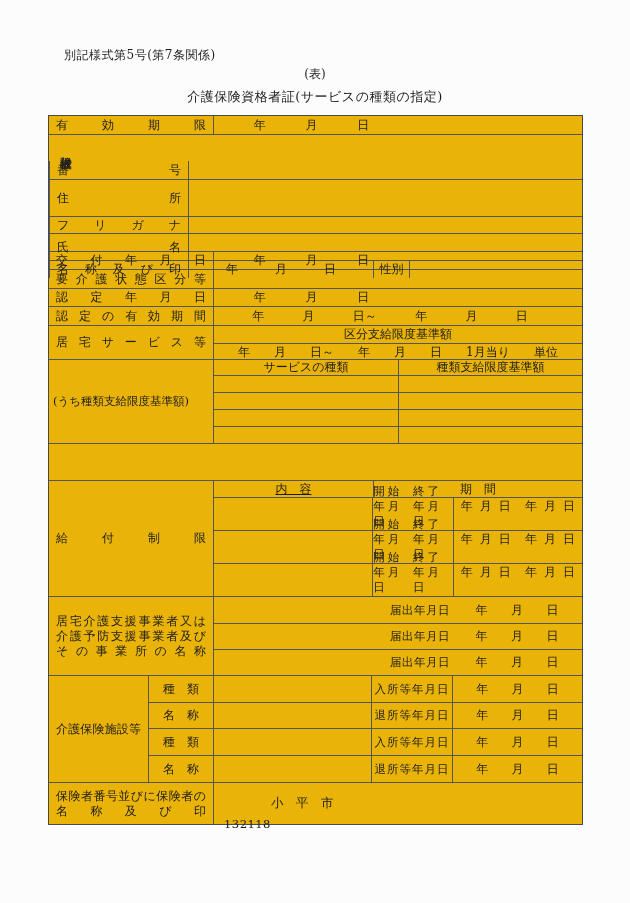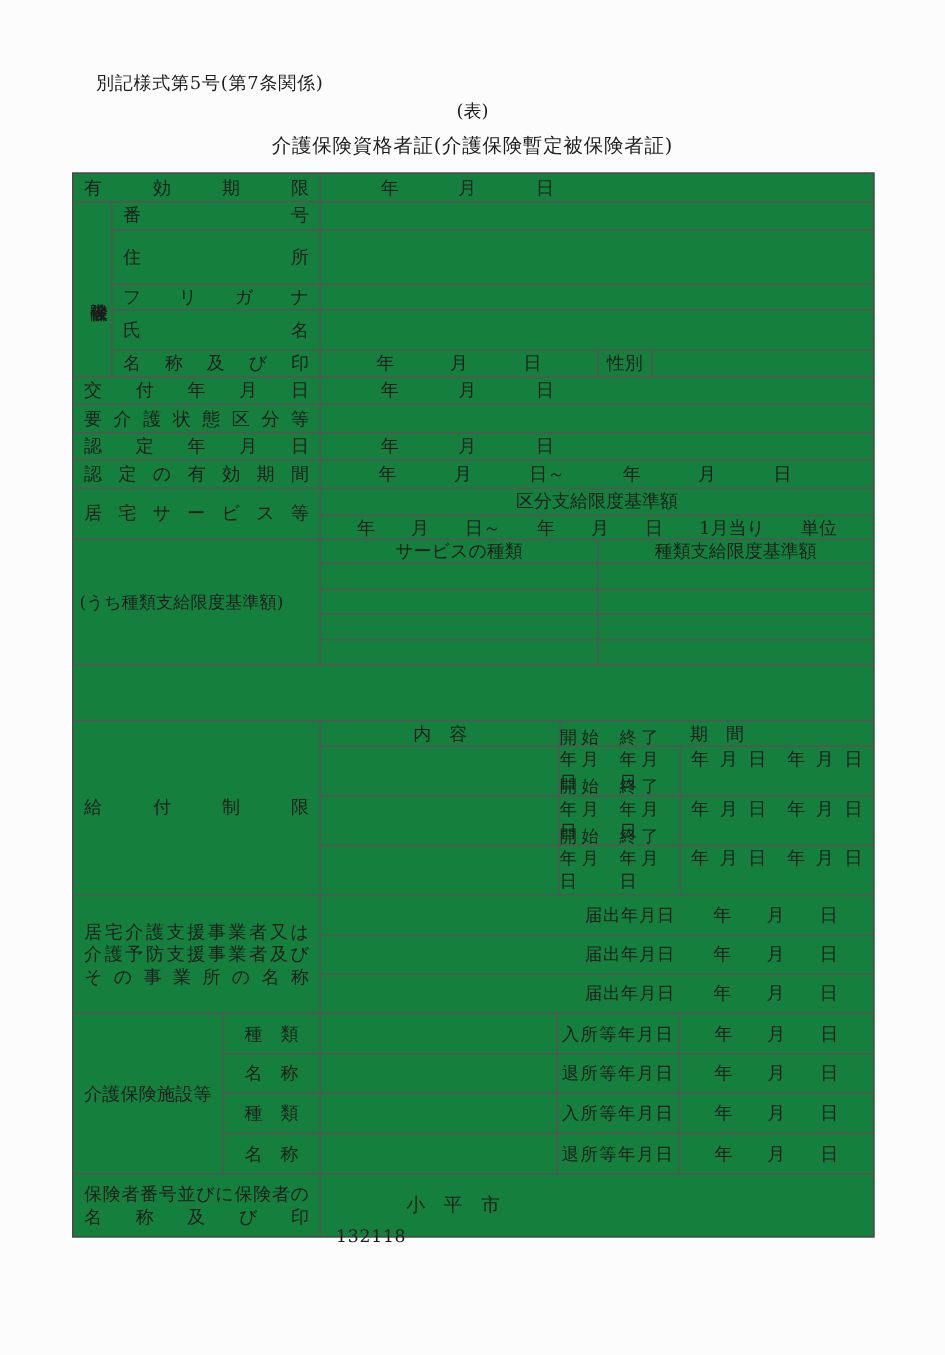--- a/index.html
+++ b/index.html
@@ -3,45 +3,45 @@
 <meta charset="utf-8">
 <style>
   html,body{margin:0;padding:0;background:#e8e8e8;}
   .page{position:relative;width:630px;height:903px;background:#fcfcfc;
         font-family:"DejaVu Serif","Liberation Serif",serif;color:#1d1d1d;overflow:hidden;}
   .page *{box-sizing:border-box;}
   .form-ref{position:absolute;left:64px;top:47px;font-size:12px;letter-spacing:.5px;}
   .side-label{position:absolute;left:0;top:66px;width:630px;text-align:center;font-size:12px;}
   .doc-title{position:absolute;left:0;top:88px;width:630px;text-align:center;font-size:13px;letter-spacing:.5px;}
 
-  .tbl{position:absolute;left:48px;top:115px;width:535px;border:1.5px solid #4a4a4a;background:#15803d;}
+  .tbl{position:absolute;left:48px;top:115px;width:535px;border:1.5px solid #4a4a4a;background:#eab308;}
   .r{display:flex;border-top:1px solid #555;}
   .tbl > .r:first-child{border-top:none;}
   .c{display:flex;align-items:center;border-left:1px solid #555;min-width:0;}
   .r > .c:first-child{border-left:none;}
   .col{display:flex;flex-direction:column;flex:1;min-width:0;}
   .sr{display:flex;border-top:1px solid #555;}
   .col > .sr:first-child{border-top:none;}
   .fx{flex:1;}
   .ctr{justify-content:center;}
   .lc{flex-direction:column;justify-content:center;}
   .just{width:100%;padding:0 7px;text-align:justify;text-align-last:justify;font-size:12px;line-height:1.25;}
   .vlab{width:25px;writing-mode:vertical-rl;text-orientation:upright;text-align:justify;
         text-align-last:justify;padding:13px 0;font-size:12px;display:block;}
   .w-lab{width:164px;}
   .w-lab2{width:139px;}
   .w-fac{width:99px;}
   .w-kind{width:65px;}
-  .w-cont{width:160px;}
+  .w-cont{width:160px;text-decoration:underline;}
   .w-plab{width:81px;}
   .w-date{width:130px;}
   .w-serv{width:185px;}
   .w-sex{width:36px;}
   .h15{height:15px;} .h16{height:16px;} .h17{height:17px;} .h18{height:18px;} .h19{height:19px;}
-  .h26{height:26px;} .h27{height:27px;} .h33{height:33px;} .h34{height:34px;} .h37{height:37px;} .h42{height:42px;} .h117{height:117px;}
+  .h26{height:26px;} .h27{height:27px;} .h33{height:33px;} .h34{height:34px;} .h37{height:37px;} .h42{height:42px;} .h117{height:117px;flex-direction:column;}
   .fs{font-size:12px;}
   .d3{display:flex;justify-content:space-evenly;align-items:center;font-size:12px;}
   .d3 span{white-space:nowrap;}
   .w195{width:195px;}
   .d6{display:flex;justify-content:space-evenly;align-items:center;width:352px;font-size:12px;}
   .d8{display:flex;justify-content:space-evenly;align-items:center;width:100%;font-size:12px;}
   .pcol{flex-direction:row;justify-content:flex-start;align-items:stretch;}
   .pl{height:16px;display:flex;align-items:center;justify-content:center;font-size:11.5px;letter-spacing:3px;}
   .ls1{letter-spacing:1px;font-size:11.5px;justify-content:center;}
   .dl{width:100%;height:16px;}
@@ -49,21 +49,21 @@
   .num{margin-left:10px;font-size:11.5px;letter-spacing:.5px;margin-top:40px;}
   .iname{font-size:12.5px;}
   .leftlab{width:100%;padding:0 4px;font-size:11.5px;text-align:left;}
 </style>
 </head>
 <body>
 
 <div class="page">
   <div class="form-ref">別記様式第5号(第7条関係)</div>
   <div class="side-label">(表)</div>
-  <div class="doc-title">介護保険資格者証(介護保険暫定被保険者証)</div>
+  <div class="doc-title">介護保険資格者証(サービスの種類の指定)</div>
 
   <div class="tbl">
 
     <div class="r h18">
       <div class="c w-lab lc">
         <div class="just">有効期限</div>
       </div>
       <div class="c fx">
         <div class="d3 w195">
           <span>年</span>

